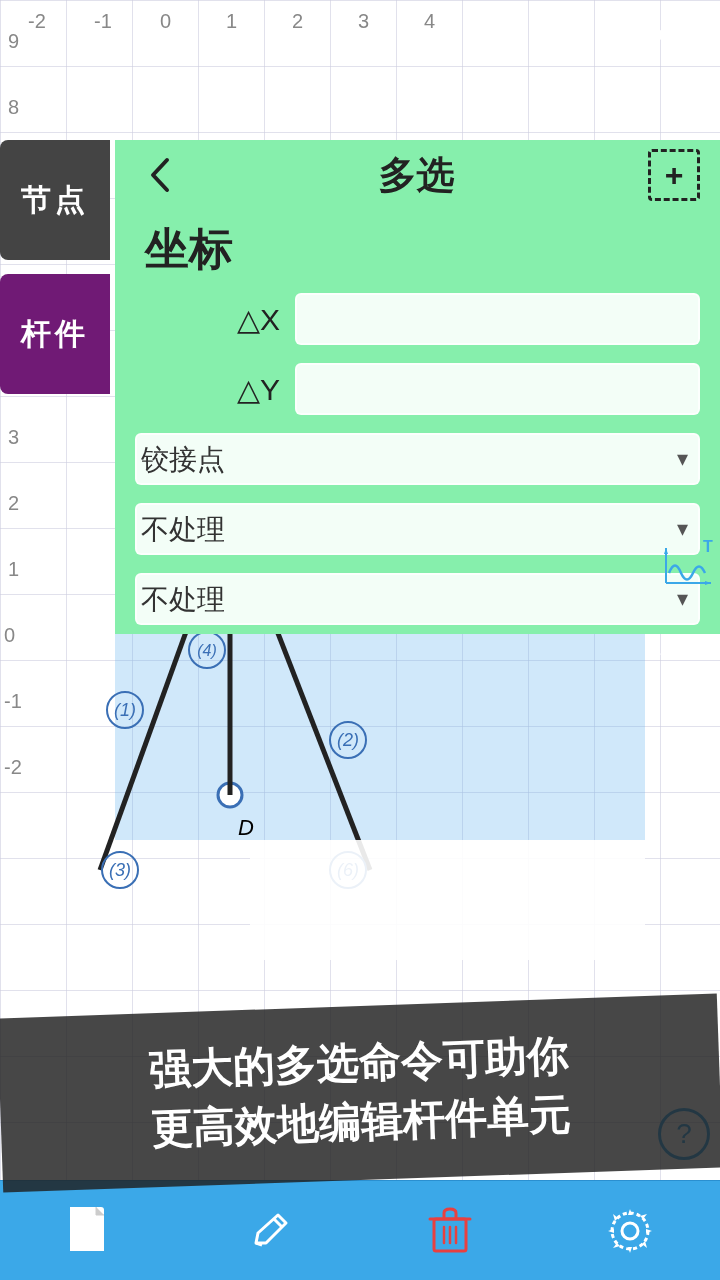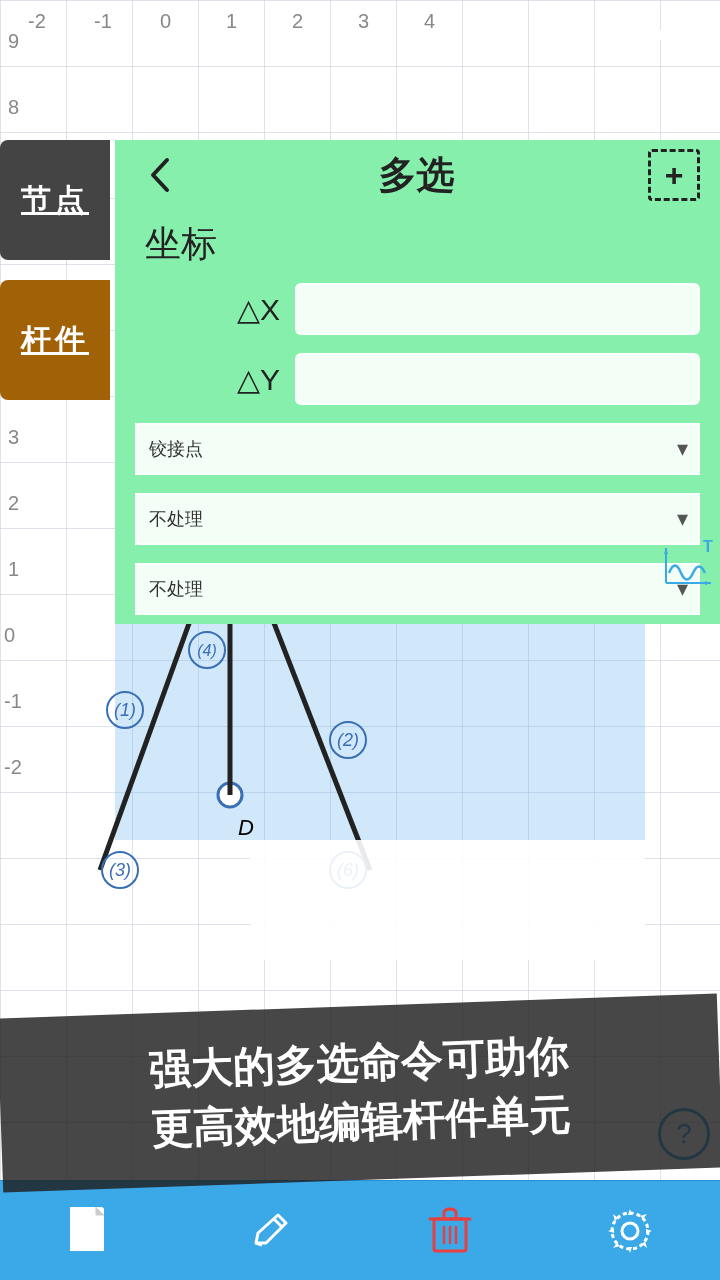--- a/index.html
+++ b/index.html
@@ -50,25 +50,24 @@
       font-size: 32px;
       font-weight: bold;
       width: 110px;
       height: 120px;
       display: flex;
       align-items: center;
       justify-content: center;
       text-align: center;
       line-height: 1.2;
       border-radius: 0 0 0 0;
-      margin-bottom: 16px;
+      margin-bottom: 10px;
       cursor: pointer;
       writing-mode: vertical-lr;
       letter-spacing: 4px;
-      text-decoration: underline;
     }
 
     .side-tab.active {
       background: #3ba8e8;
     }
 
     
     #main-panel {
       position: absolute;
       top: 140px;
@@ -116,22 +115,22 @@
       justify-content: center;
       font-size: 32px;
       font-weight: bold;
       color: #222;
       cursor: pointer;
       border-radius: 4px;
     }
 
     
     .panel-section-label {
-      font-size: 36px;
-      font-weight: normal;
+      font-size: 44px;
+      font-weight: bold;
       color: #222;
       padding: 10px 30px 5px;
     }
 
     .panel-row {
       display: flex;
       align-items: center;
       padding: 8px 20px;
       height: 70px;
     }
@@ -161,23 +160,23 @@
       position: relative;
       display: flex;
       align-items: center;
     }
 
     .select-wrapper select {
       width: 100%;
       height: 52px;
       background: rgba(255,255,255,0.9);
       border: 2px solid rgba(255,255,255,0.7);
-      border-radius: 0;
-      font-size: 18px;
-      padding: 0 12px;
+      border-radius: 6px;
+      font-size: 28px;
+      padding: 0 4px;
       color: #333;
       outline: none;
       appearance: none;
       -webkit-appearance: none;
     }
 
     .select-arrow {
       position: absolute;
       right: 12px;
       font-size: 22px;
@@ -388,21 +387,21 @@
     <div class="dot"></div>
     <div class="dot"></div>
   </div>
 </div>
 
 <div id="side-tabs">
   <div class="side-tab" style="background:#444; border-radius:8px 0 0 8px; writing-mode:horizontal-tb; width:110px; height:120px; font-size:30px;">
     <span>节点</span>
   </div>
   <div style="height:4px;"></div>
-  <div class="side-tab active" style="background:#a16207; border-radius:8px 0 0 8px; writing-mode:horizontal-tb; width:110px; height:120px; font-size:30px;">
+  <div class="side-tab active" style="background:#701a75; border-radius:8px 0 0 8px; writing-mode:horizontal-tb; width:110px; height:120px; font-size:30px;">
     <span>杆件</span>
   </div>
 </div>
 
 <div id="main-panel">
 
   <div id="panel-header">
     <div id="back-btn">
       <svg width="30" height="40" viewBox="0 0 30 40">
         <polyline points="22,5 8,20 22,35" stroke="#222" stroke-width="4" fill="none" stroke-linecap="round" stroke-linejoin="round"></polyline>

